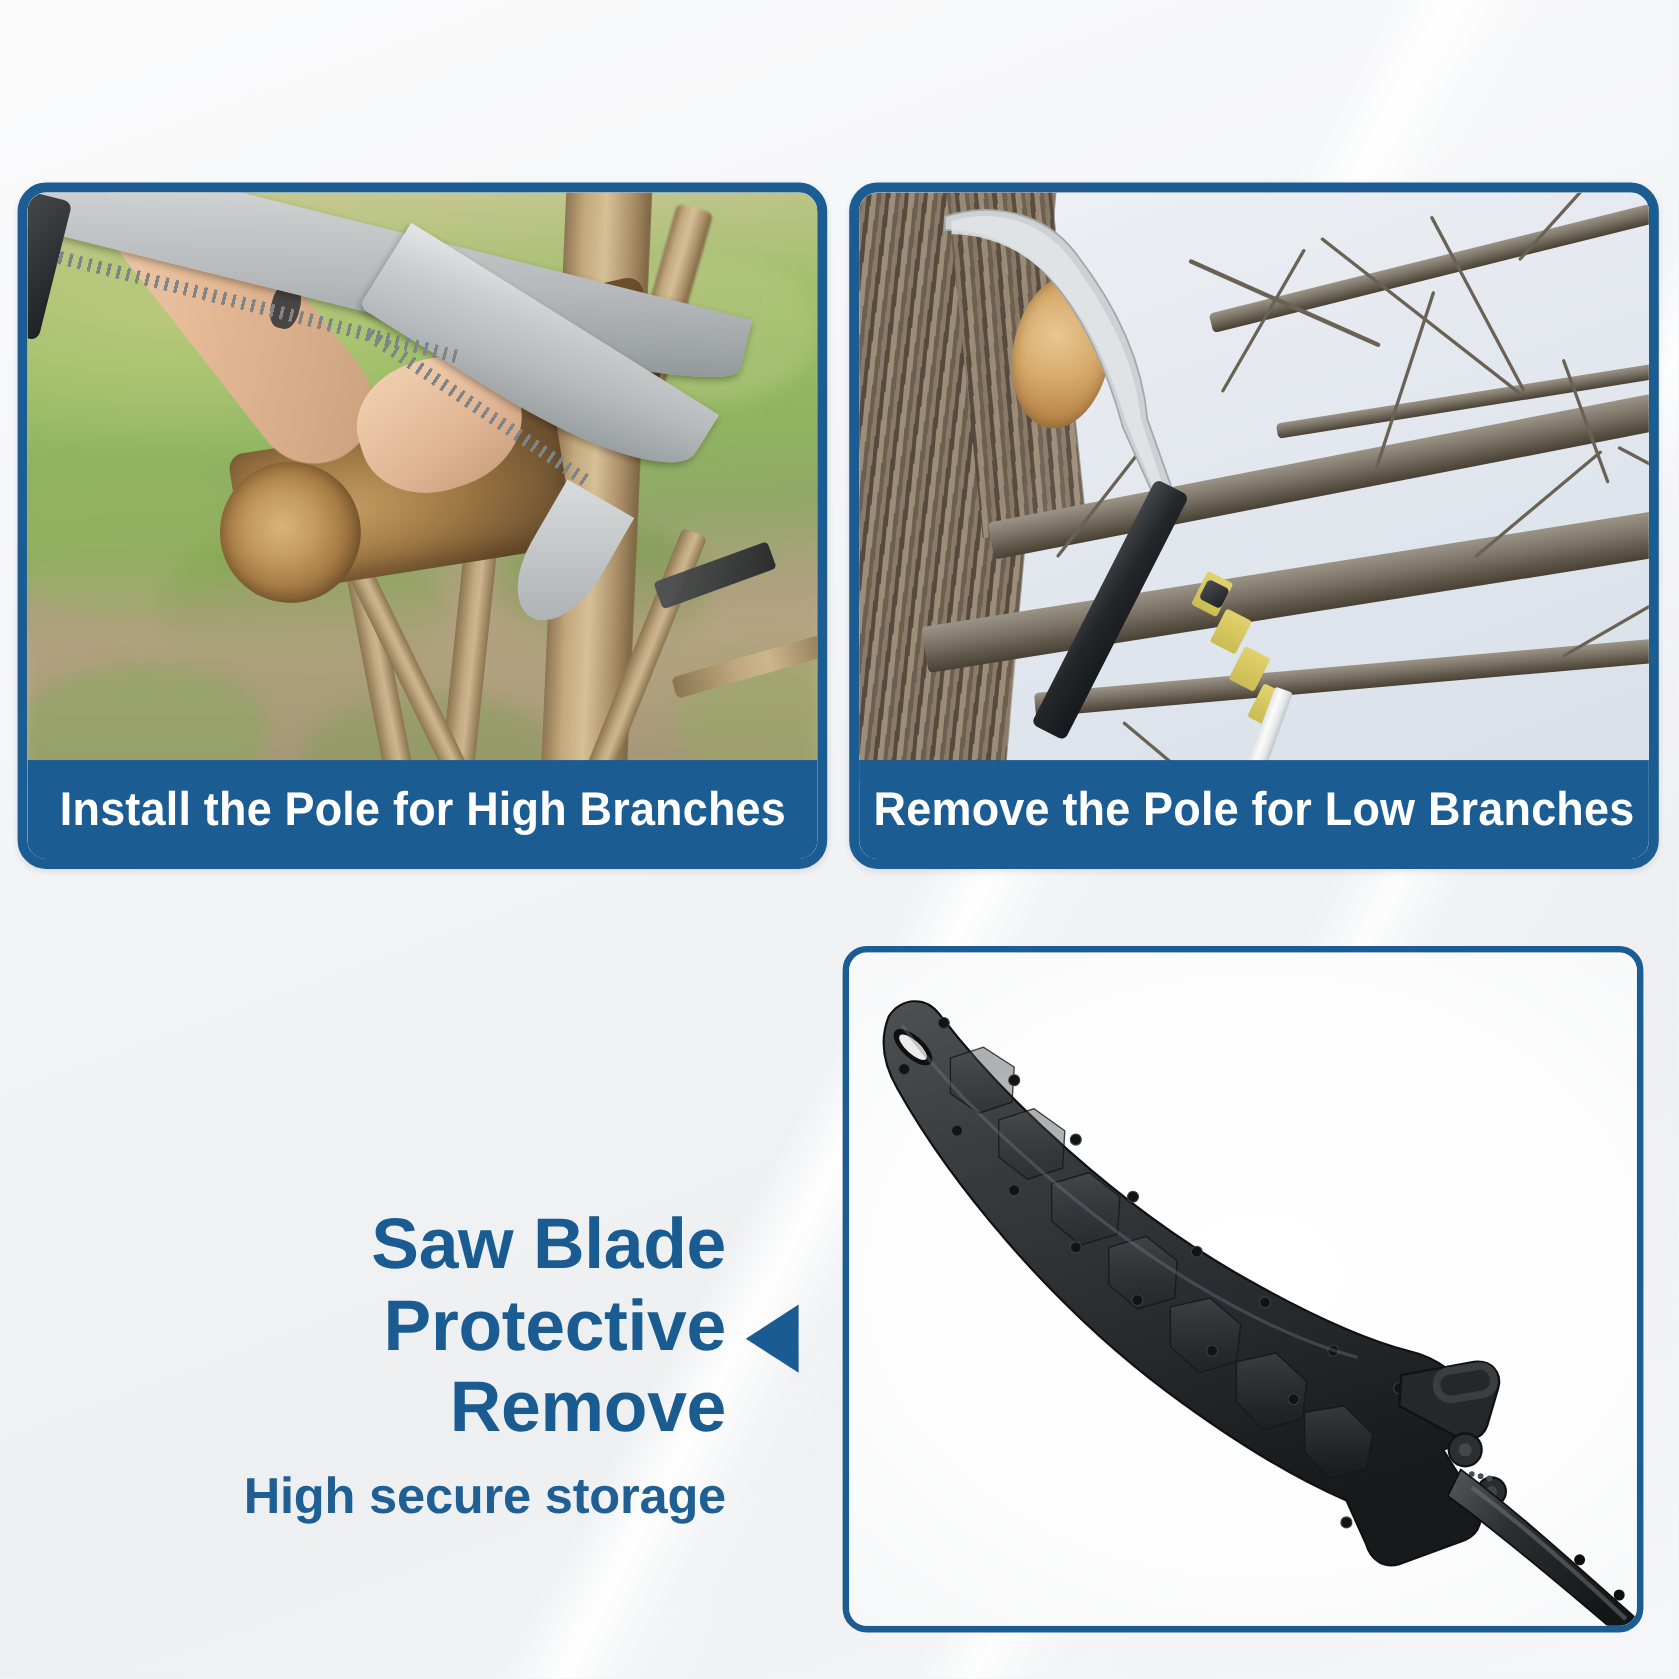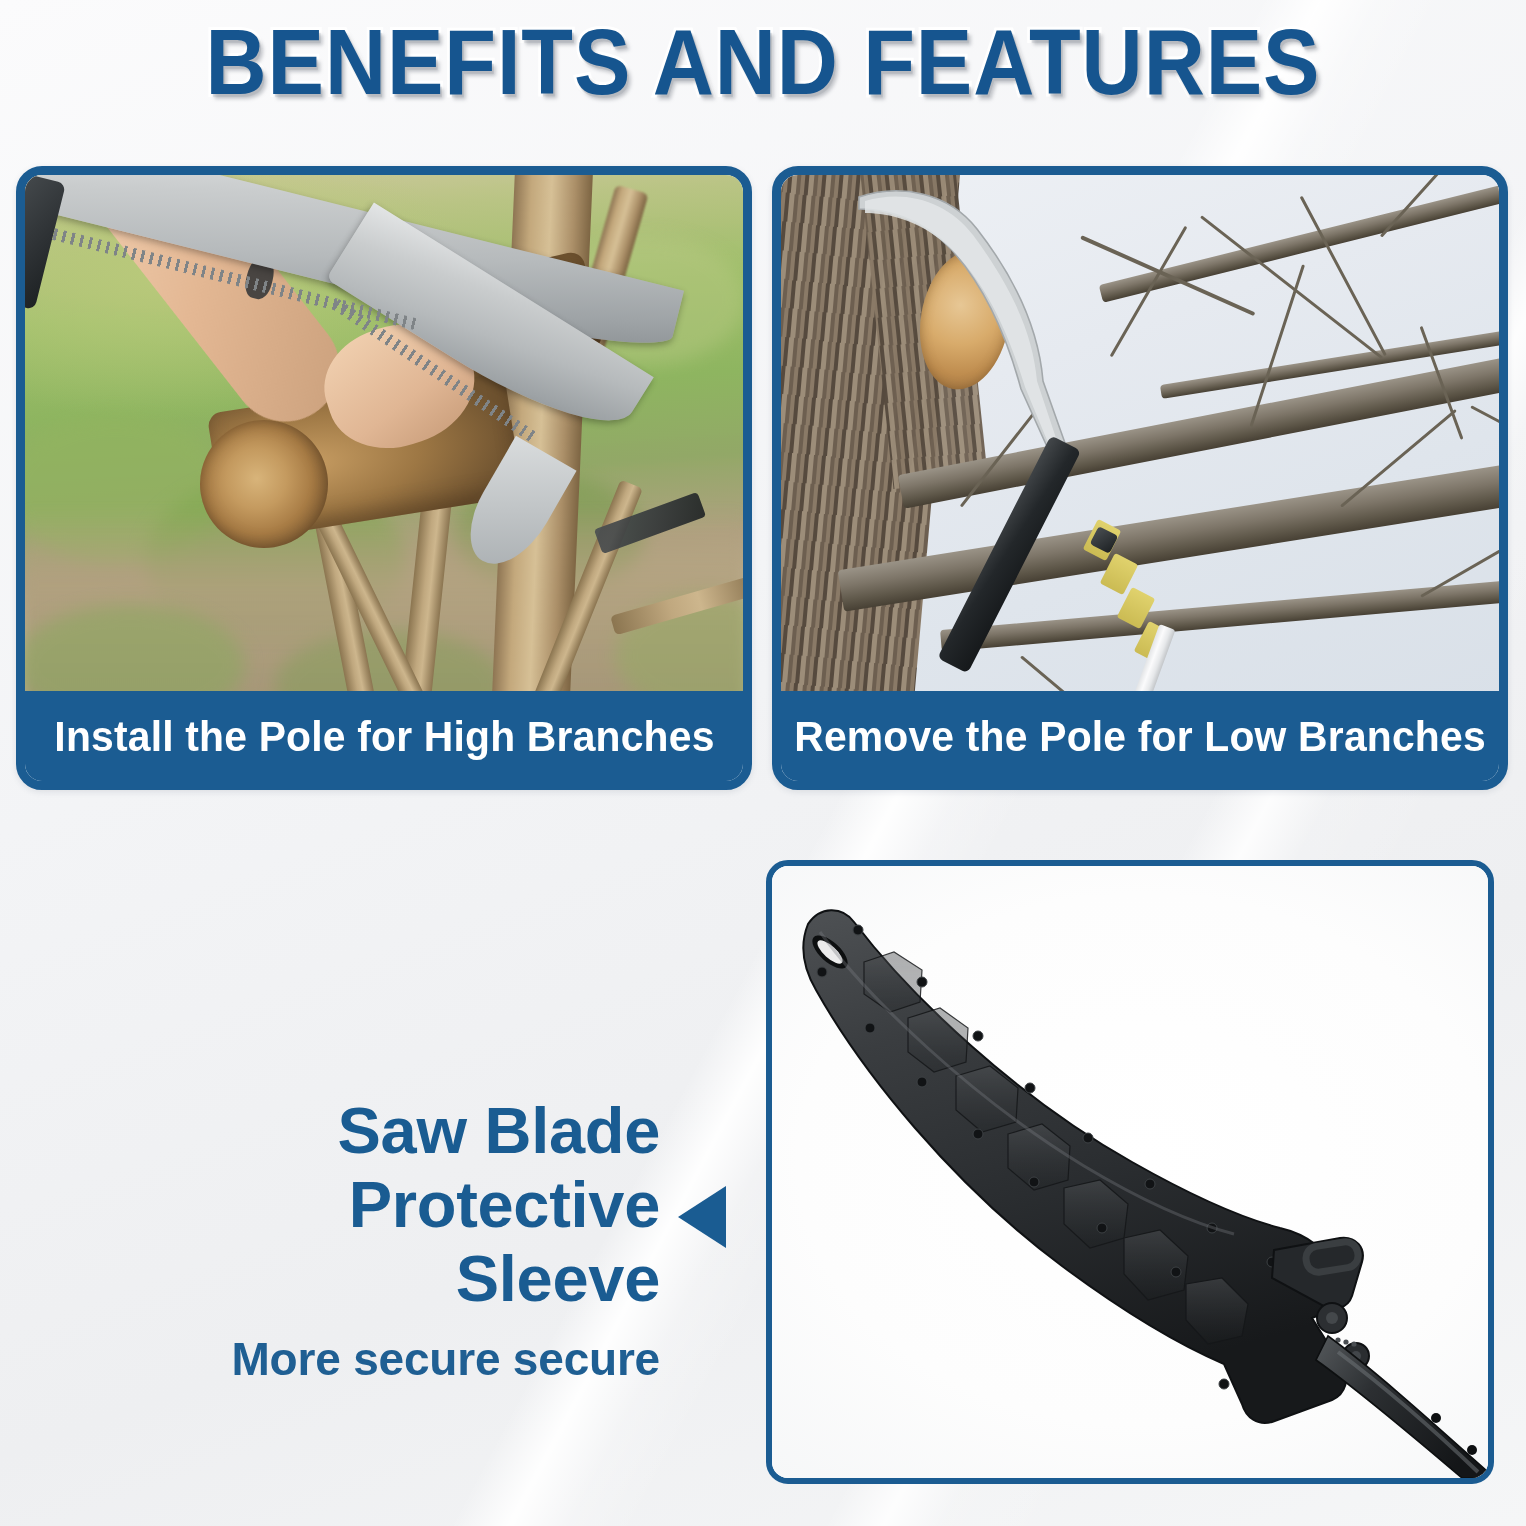--- a/index.html
+++ b/index.html
@@ -298,23 +298,20 @@
     inset: 0;
     background: radial-gradient(ellipse 78% 70% at 52% 48%, #ffffff 0%, #fdfdfd 62%, #f6f7f8 100%);
   }
   .sheath-svg { position: absolute; left: 0; top: 0; }
 </style>
 </head>
 <body>
 
 <div id="page">
 
-  <div class="title-wrap">
-    <div class="title">BENEFITS AND FEATURES</div>
-  </div>
 
   <div class="photo-card left">
     <div class="photo">
       <div class="scene-grass"></div>
 
       <div class="grass-blur" style="left:-20px;top:240px;width:220px;height:150px;background:#92b45f;opacity:.65;"></div>
       <div class="grass-blur" style="left:120px;top:300px;width:260px;height:170px;background:#7fa84f;opacity:.55;"></div>
       <div class="grass-blur" style="left:330px;top:180px;width:210px;height:140px;background:#a9c272;opacity:.5;"></div>
       <div class="grass-blur" style="left:520px;top:60px;width:200px;height:130px;background:#b9c984;opacity:.45;"></div>
       <div class="grass-blur" style="left:430px;top:300px;width:190px;height:120px;background:#6f9a45;opacity:.45;"></div>
@@ -395,22 +392,22 @@
       <div class="dark-metal" style="left:312px;top:355px;width:22px;height:20px;transform:rotate(27deg);border-radius:4px;"></div>
     </div>
 
     <div class="caption">
       <span>Remove the Pole for Low Branches</span>
     </div>
   </div>
 
   <div class="sleeve-text">
     <div class="sleeve-title">Saw Blade Protective</div>
-    <div class="sleeve-title">Sleeve</div>
-    <div class="sleeve-sub">More secure secure</div>
+    <div class="sleeve-title">Remove</div>
+    <div class="sleeve-sub">High secure storage</div>
   </div>
   <div class="arrow-left"></div>
 
   <div class="sheath-card">
     <div class="sheath-stage"></div>
     <svg class="sheath-svg" width="716" height="612" viewBox="0 0 716 612">
       <defs>
         <linearGradient id="sheathGrad" x1="0" y1="0" x2="0.3" y2="1">
           <stop offset="0%" stop-color="#4e5154"></stop>
           <stop offset="28%" stop-color="#3a3d40"></stop>

